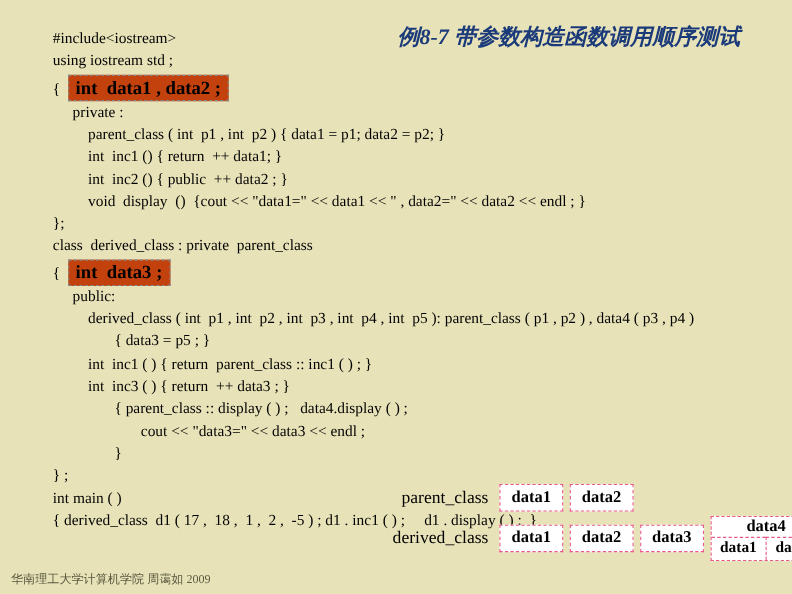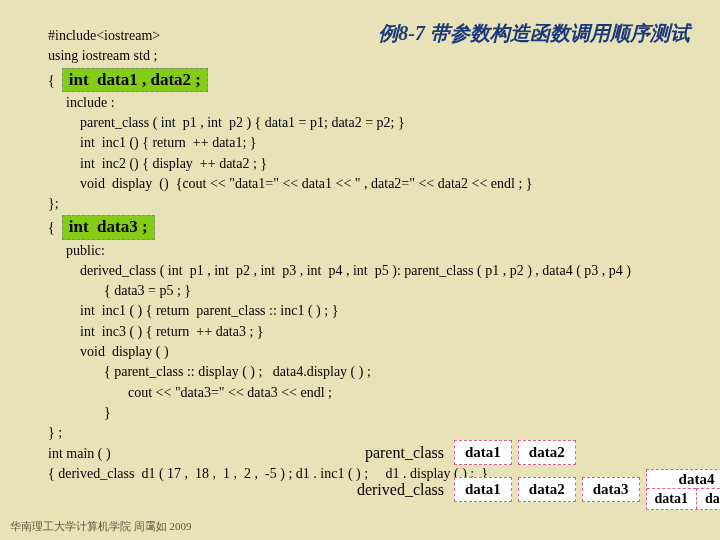--- a/index.html
+++ b/index.html
@@ -13,29 +13,29 @@
   }
   .content {
     padding: 26px 0 0 48px;
     font-size: 14px;
     line-height: 1.45;
     color: #000;
   }
   .title {
     position: absolute;
     top: 20px;
-    right: 30px;
+    right: 47px;
     font-size: 20px;
     font-weight: bold;
     font-style: italic;
     color: #1a3a7a;
   }
   .hl {
     display: inline-block;
-    background: #84cc16;
+    background: #c2410c;
     border: 1px dashed #888;
     padding: 0 6px;
     font-weight: bold;
     font-size: 17px;
     line-height: 1.3;
     margin: 1px 0;
   }
   .code-line { white-space: pre; }
   .in1 { padding-left: 32px; }
   .in2 { padding-left: 56px; }
@@ -96,33 +96,33 @@
 </style>
 </head>
 <body>
 
 <div class="title">例8-7  带参数构造函数调用顺序测试</div>
 
 <div class="content">
   <div class="code-line">#include&lt;iostream&gt;</div>
   <div class="code-line">using iostream std ;</div>
   <div class="code-line"><span>{</span>&nbsp;&nbsp;<span class="hl">int  data1 , data2 ;</span></div>
-  <div class="code-line" style="padding-left:18px">include :</div>
+  <div class="code-line" style="padding-left:18px">private :</div>
   <div class="code-line in1">parent_class ( int  p1 , int  p2 ) { data1 = p1; data2 = p2; }</div>
   <div class="code-line in1">int  inc1 () { return  ++ data1; }</div>
-  <div class="code-line in1">int  inc2 () { display  ++ data2 ; }</div>
+  <div class="code-line in1">int  inc2 () { public  ++ data2 ; }</div>
   <div class="code-line in1">void  display  ()  {cout &lt;&lt; "data1=" &lt;&lt; data1 &lt;&lt; " , data2=" &lt;&lt; data2 &lt;&lt; endl ; }</div>
   <div class="code-line">};</div>
+  <div class="code-line">class  derived_class : private  parent_class</div>
   <div class="code-line"><span>{</span>&nbsp;&nbsp;<span class="hl">int  data3 ;</span></div>
   <div class="code-line" style="padding-left:18px">public:</div>
   <div class="code-line in1">derived_class ( int  p1 , int  p2 , int  p3 , int  p4 , int  p5 ): parent_class ( p1 , p2 ) , data4 ( p3 , p4 )</div>
   <div class="code-line in2">{ data3 = p5 ; }</div>
   <div class="code-line in1">int  inc1 ( ) { return  parent_class :: inc1 ( ) ; }</div>
   <div class="code-line in1">int  inc3 ( ) { return  ++ data3 ; }</div>
-  <div class="code-line in1">void  display ( )</div>
   <div class="code-line in2">{ parent_class :: display ( ) ;   data4.display ( ) ;</div>
   <div class="code-line in3">cout &lt;&lt; "data3=" &lt;&lt; data3 &lt;&lt; endl ;</div>
   <div class="code-line in2">}</div>
   <div class="code-line">} ;</div>
   <div class="code-line">int main ( )</div>
   <div class="code-line">{ derived_class  d1 ( 17 ,  18 ,  1 ,  2 ,  -5 ) ; d1 . inc1 ( ) ;     d1 . display ( ) ;  }</div>
 </div>
 
 <div class="table-area">
   <div class="table-row">

